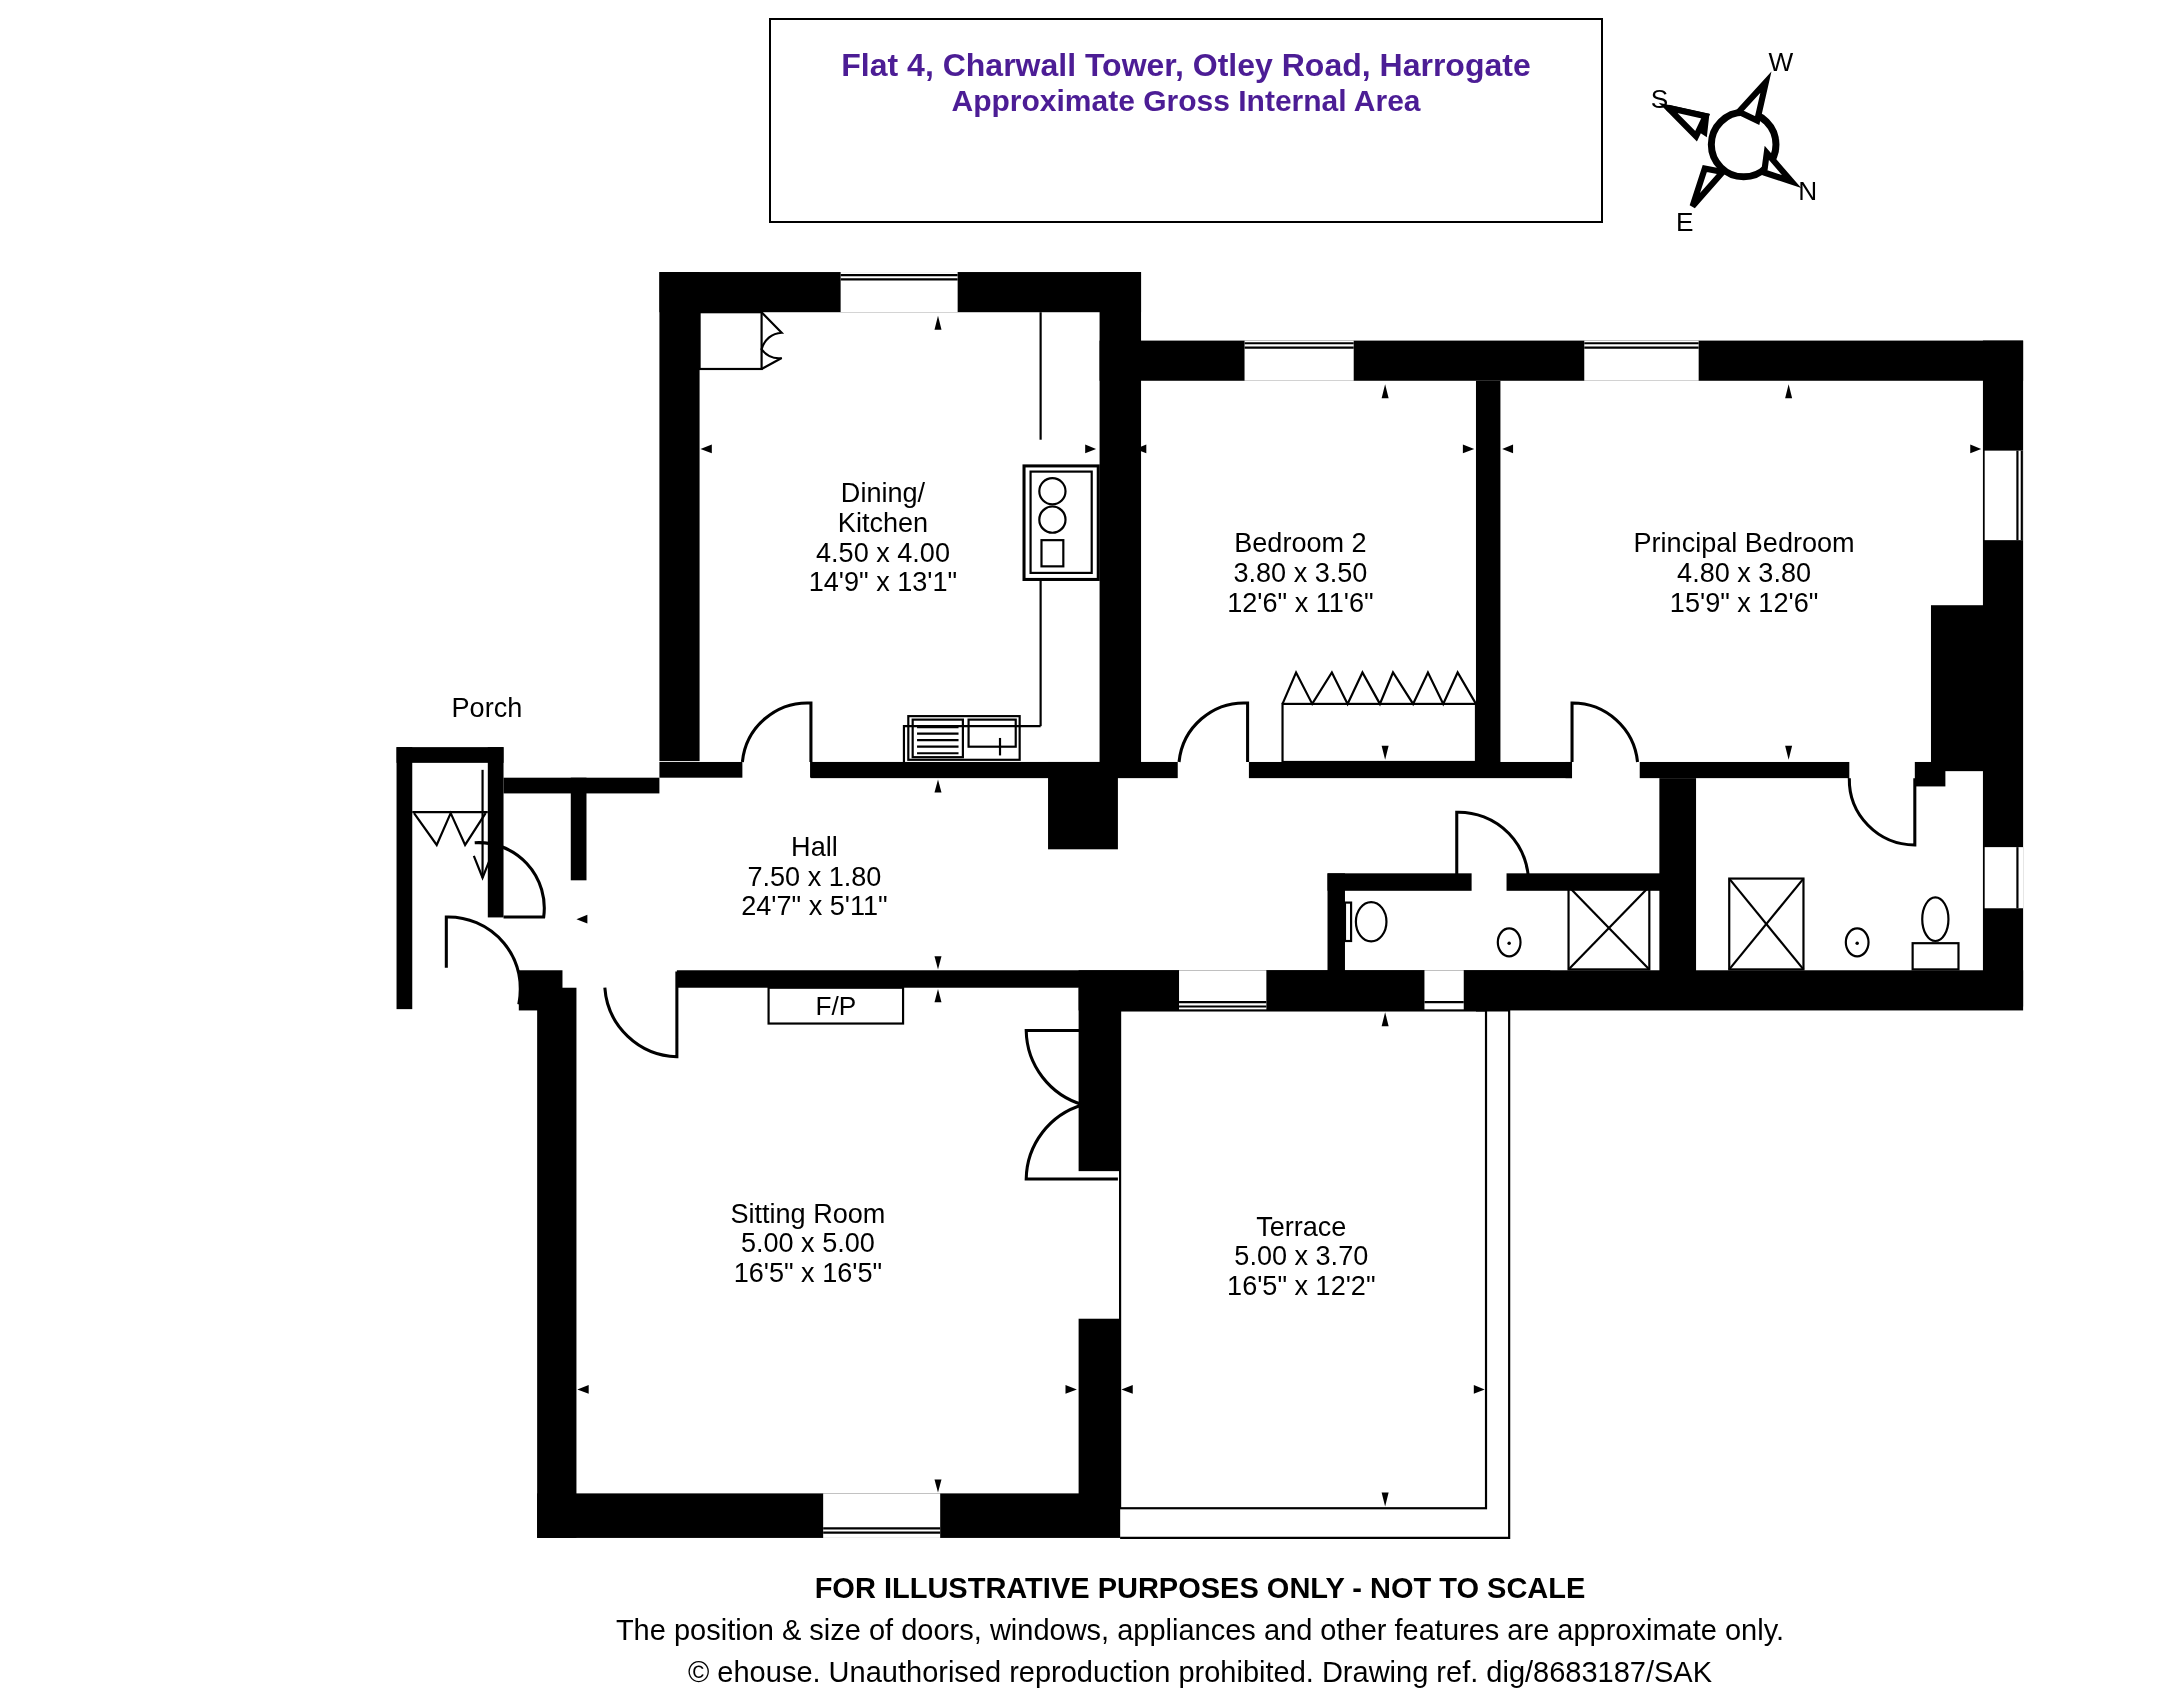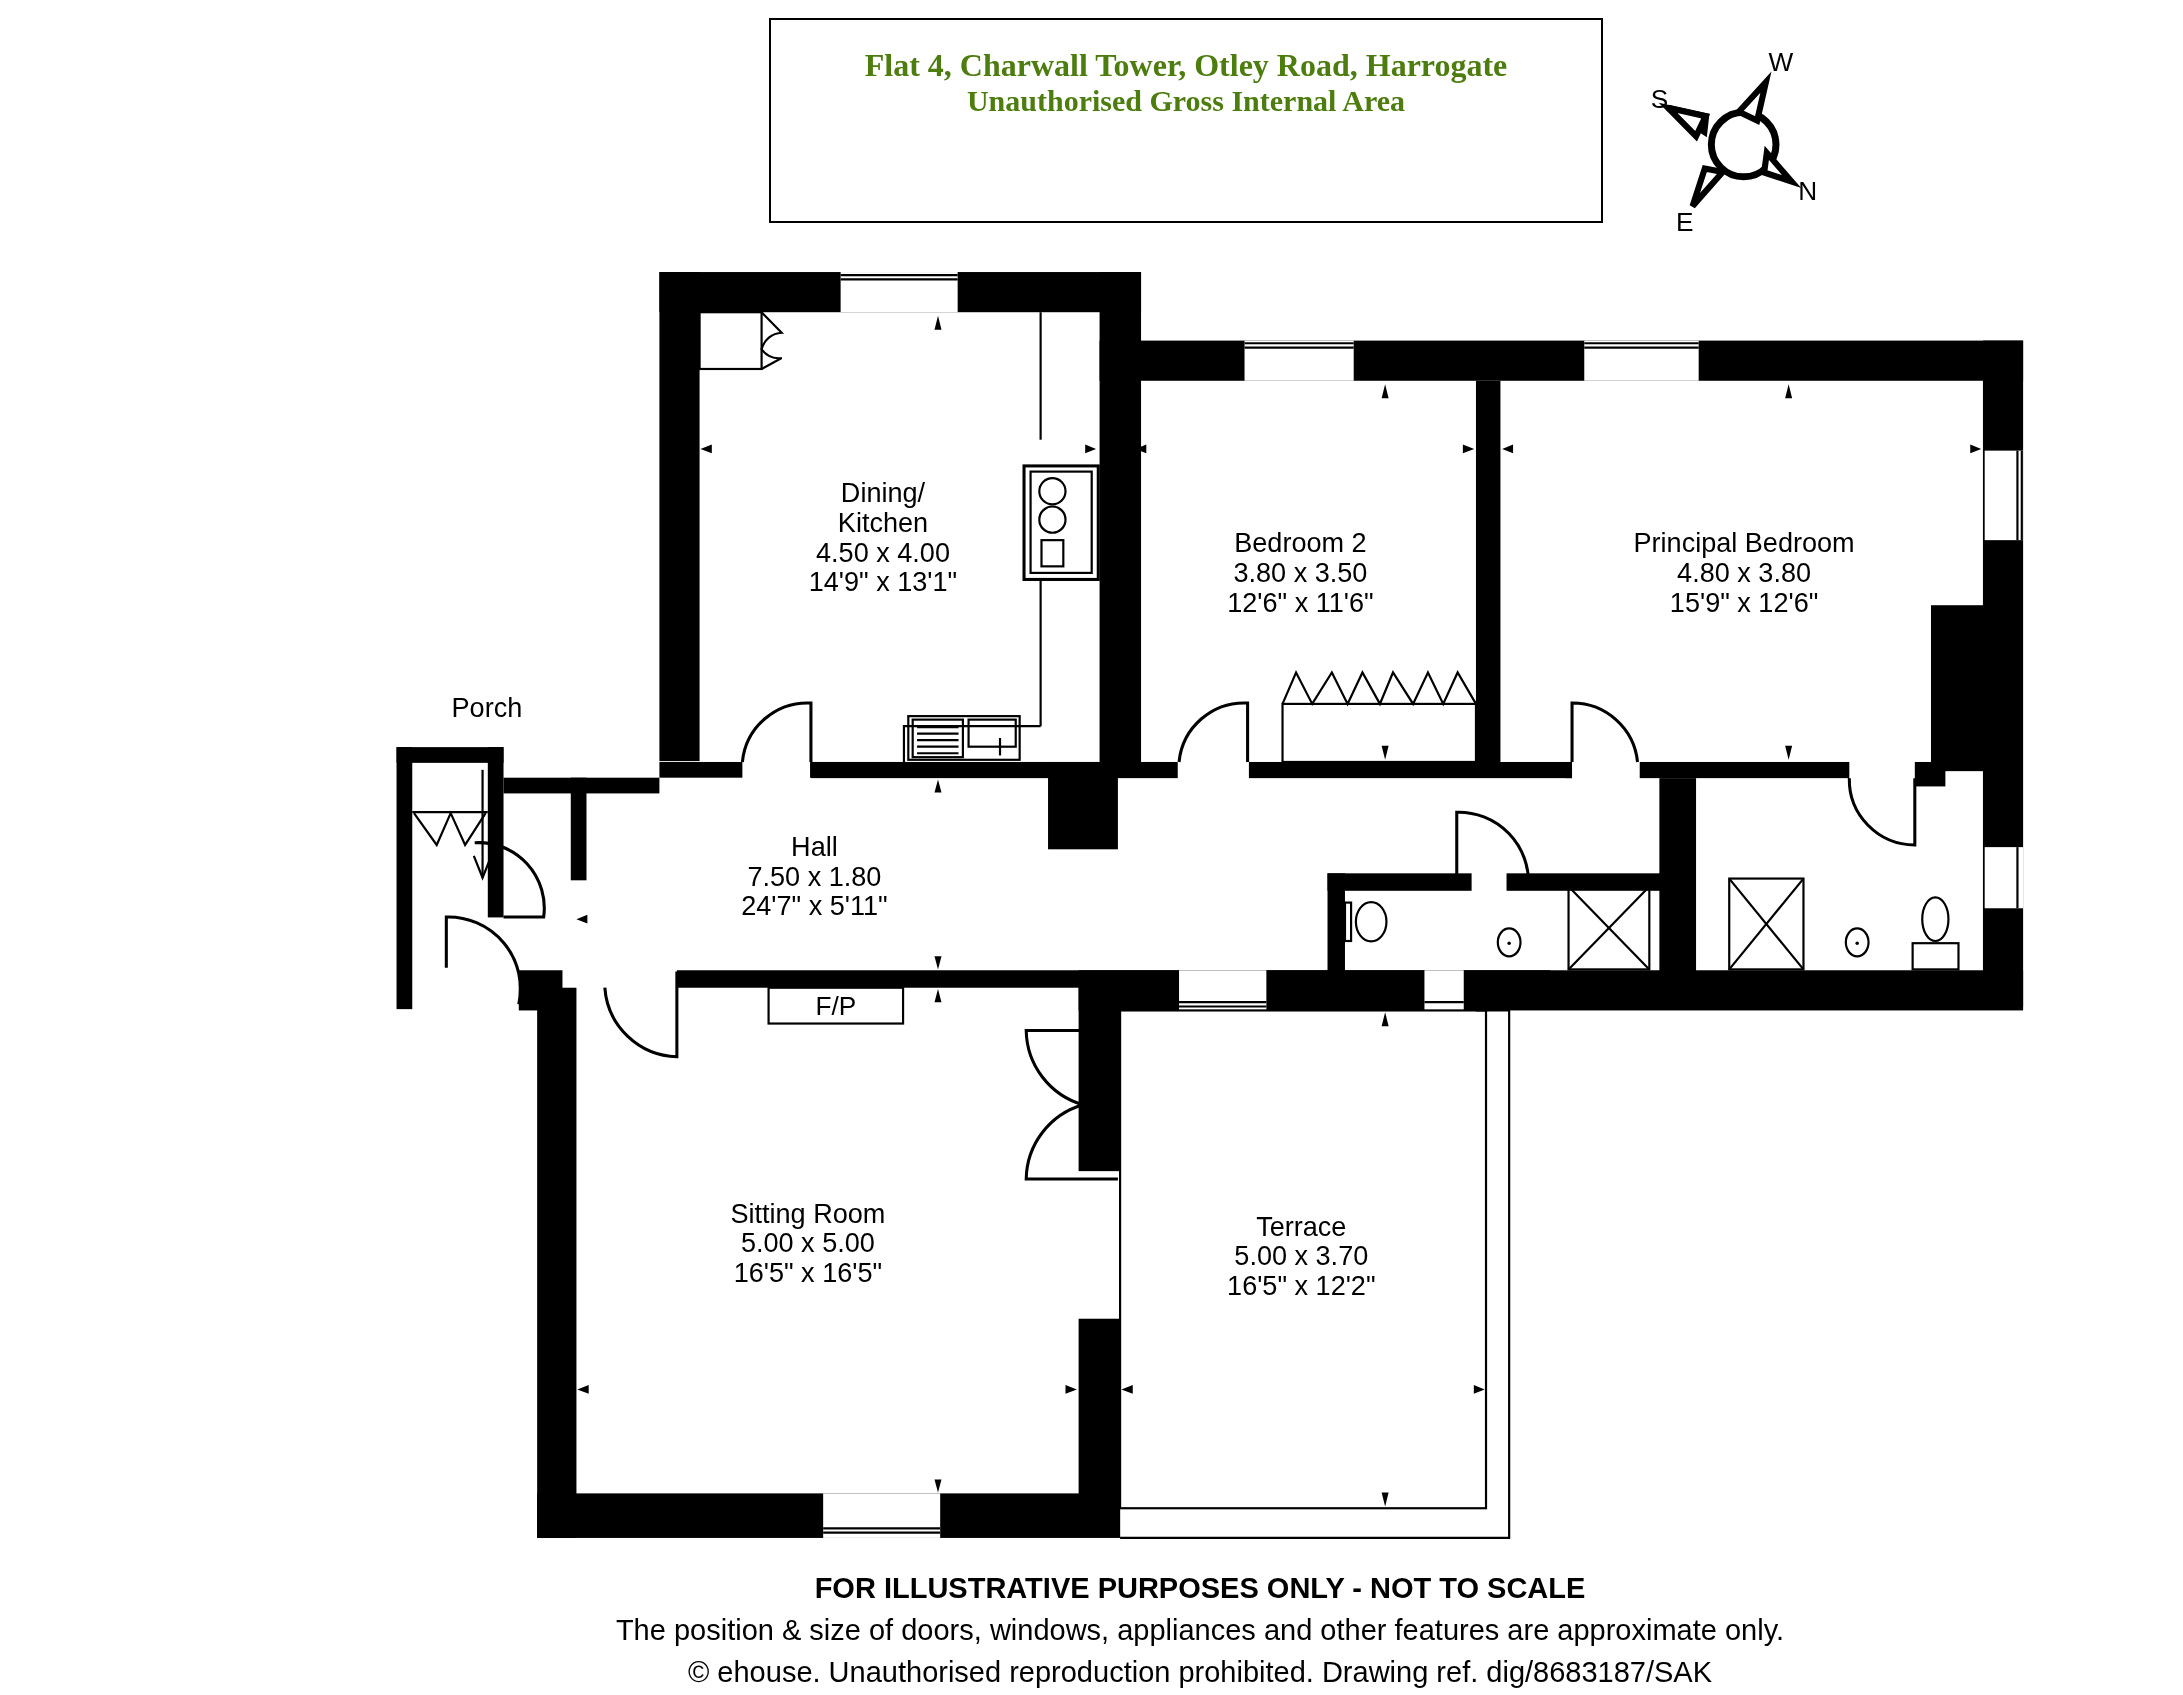--- a/index.html
+++ b/index.html
@@ -6,34 +6,34 @@
   body { width: 2400px; height: 1696px; position: relative; overflow: hidden; font-family: "Liberation Sans", sans-serif; }
   #plan { position: absolute; left: 0; top: 0; }
   .wall { fill: #000; }
   .line { fill: none; stroke: #000; stroke-width: 7; }
   .thin { fill: none; stroke: #000; stroke-width: 5; }
   .fillw { fill: #fff; stroke: #000; stroke-width: 7; }
   .arrow { fill: #000; }
   text { font-family: "Liberation Sans", sans-serif; fill: #000; }
   .room-name, .room-m, .room-ft { font-size: 62px; text-anchor: middle; }
   .title-box { position: absolute; left: 769px; top: 18.3px; width: 834px; height: 205px; border: 2.2px solid #000; box-sizing: border-box; text-align: center; }
-  .title-line { font-family: Liberation Serif, serif; font-weight: bold; font-size: 30px; line-height: 36px; color: #4d7c0f; }
+  .title-line { font-family: Liberation Sans, sans-serif; font-weight: bold; font-size: 30px; line-height: 36px; color: #4c1d95; }
   .title-line.first { margin-top: 27px; font-size: 32px; }
   .footer { position: absolute; left: 0; width: 2400px; text-align: center; font-family: "Liberation Sans", sans-serif; color: #000; }
   .footer.f1 { top: 1572px; font-size: 29px; font-weight: bold; }
   .footer.f2 { top: 1614px; font-size: 29px; }
   .footer.f3 { top: 1656px; font-size: 29px; }
   .compass-label { font-size: 60px; }
 </style>
 </head>
 <body>
 
 <div class="title-box">
   <div class="title-line first">Flat 4, Charwall Tower, Otley Road, Harrogate</div>
-  <div class="title-line">Unauthorised Gross Internal Area</div>
+  <div class="title-line">Approximate Gross Internal Area</div>
 </div>
 
 <svg id="plan" width="2400" height="1696" viewBox="0 0 5496 3884" xmlns="http://www.w3.org/2000/svg">
 
   <g>
     <circle cx="3993" cy="331" r="74" fill="#fff" stroke="#000" stroke-width="16"></circle>
 
     <polygon points="3982,256 4044,188 4024,276" fill="#fff" stroke="#000" stroke-width="14" stroke-linejoin="miter"></polygon>
 
     <polygon points="3903,302 3820,247 3907,266" fill="#fff" stroke="#000" stroke-width="14"></polygon>

